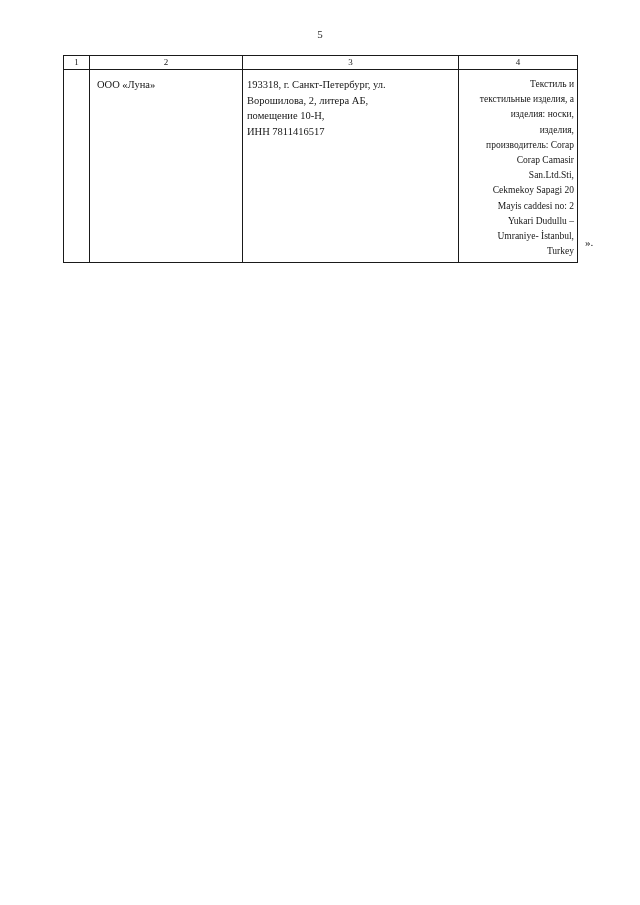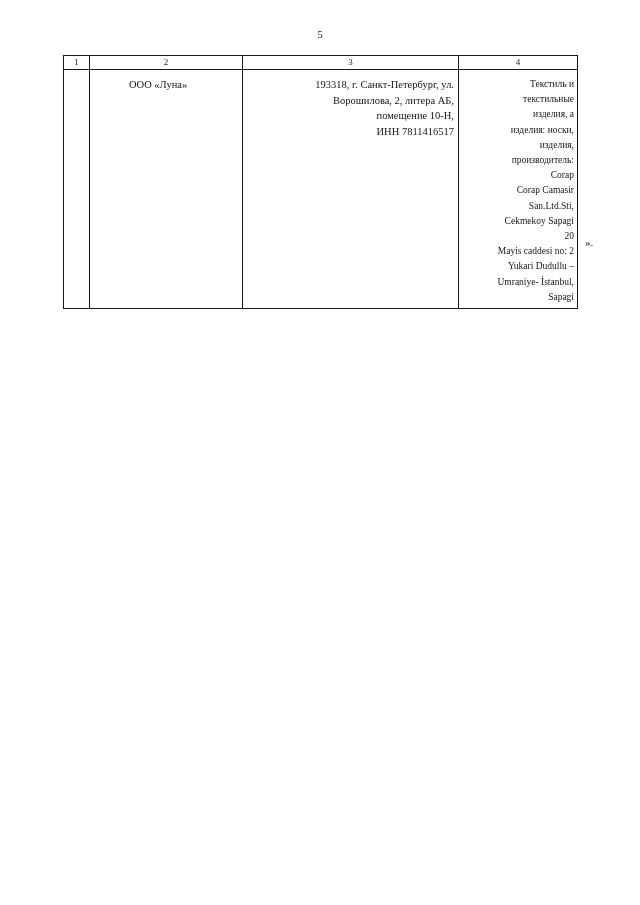--- a/index.html
+++ b/index.html
@@ -60,28 +60,27 @@
   .col4 { width: 119px; }
 
   .body-row td {
     height: 184px;
   }
   .cell-inner {
     padding: 7px 4px 4px 4px;
     font-size: 10.5px;
     line-height: 15.5px;
     color: #161616;
-    margin-left: 32px;
   }
   .cell-left {
     text-align: left;
     padding-left: 7px;
   }
   .cell-center {
-    text-align: right;
+    text-align: left;
   }
   .cell-c4 {
     font-size: 9.5px;
     line-height: 15.2px;
     text-align: right;
     padding: 7px 3px 3px 3px;
   }
   .trailing-mark {
     position: absolute;
     left: 585px;
@@ -134,21 +133,21 @@
             <span class="line">текстильные изделия, а</span>
             <span class="line">изделия: носки,</span>
             <span class="line">изделия,</span>
             <span class="line">производитель: Corap</span>
             <span class="line">Corap Camasir</span>
             <span class="line">San.Ltd.Sti,</span>
             <span class="line">Cekmekoy Sapagi 20</span>
             <span class="line">Mayis caddesi no: 2</span>
             <span class="line">Yukari Dudullu –</span>
             <span class="line">Umraniye- İstanbul,</span>
-            <span class="line">Sapagi</span>
+            <span class="line">Turkey</span>
           </div>
         </td>
       </tr>
     </tbody>
   </table>
 
   <div class="trailing-mark">».</div>
 
 </div>
 

